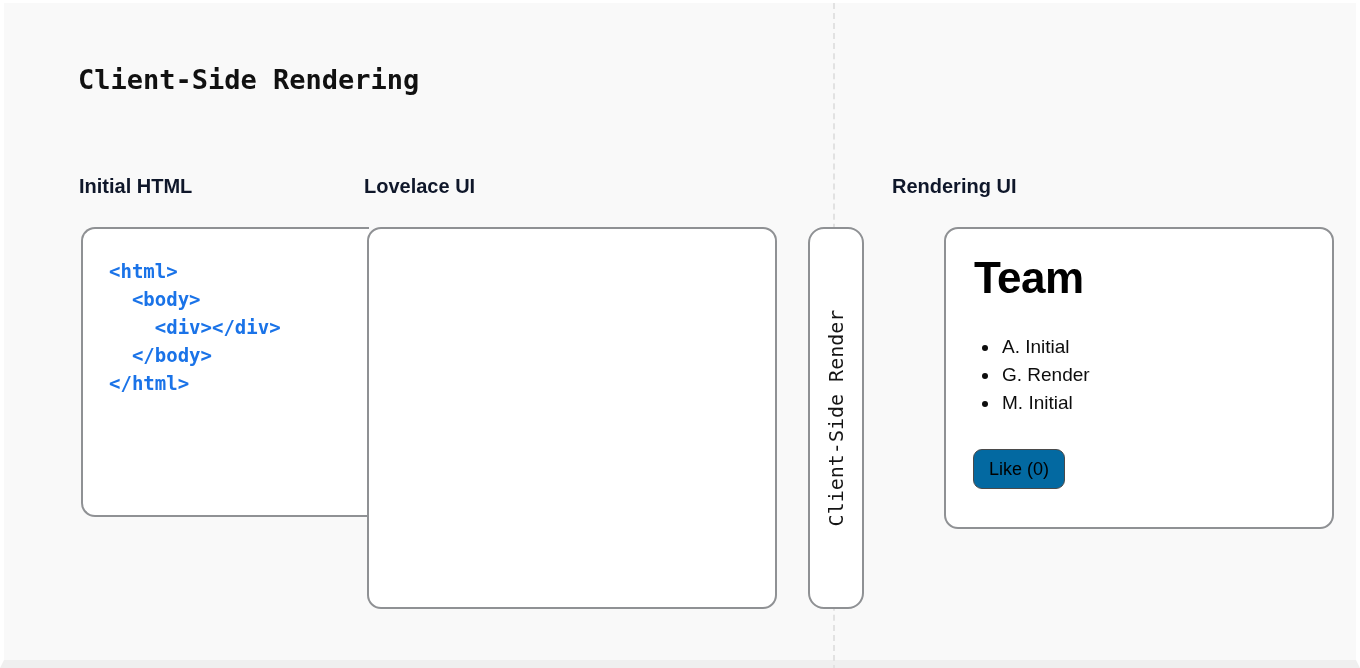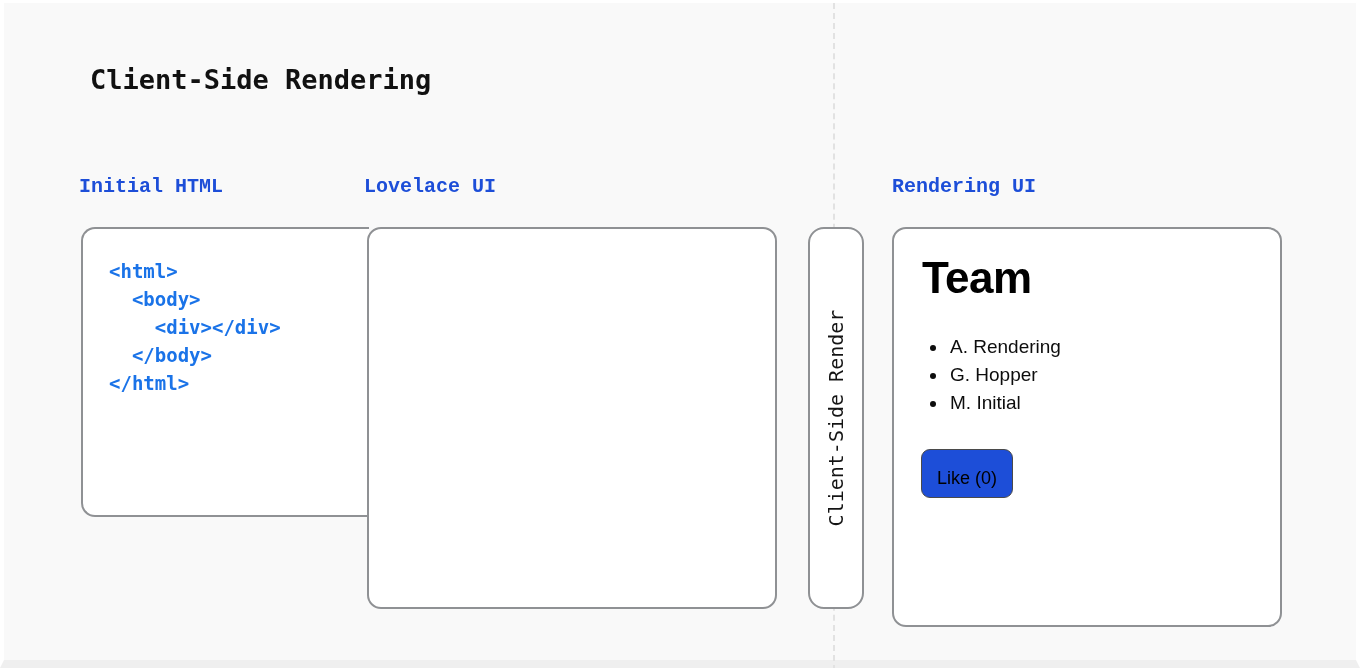--- a/index.html
+++ b/index.html
@@ -32,37 +32,37 @@
     left: 829px;
     top: 0px;
     width: 0px;
     height: 668px;
     border-left: 2px dashed #e2e2e2;
   }
 
   
   .title {
     position: absolute;
-    left: 86px;
+    left: 74px;
     top: 61px;
     font-family: "DejaVu Sans Mono", "Liberation Mono", monospace;
     font-size: 27px;
     font-weight: 700;
     color: #111111;
     letter-spacing: 0px;
     white-space: nowrap;
   }
 
   
   .caption {
     position: absolute;
-    font-family: Liberation Mono, monospace;
+    font-family: Liberation Sans, sans-serif;
     font-size: 20px;
     font-weight: 700;
-    color: #1d4ed8;
+    color: #0f172a;
     white-space: nowrap;
   }
   .cap-html     { left: 75px;  top: 172px; }
   .cap-initial  { left: 360px; top: 172px; }
   .cap-rendered { left: 888px; top: 172px; }
 
   
   .panel {
     position: absolute;
     background: #ffffff;
@@ -89,24 +89,24 @@
 
   .panel-render-strip {
     left: 804px;
     top: 224px;
     width: 56px;
     height: 382px;
     border-radius: 16px;
   }
 
   .panel-rendered-ui {
-    left: 888px;
+    left: 940px;
     top: 224px;
     width: 390px;
-    height: 400px;
+    height: 302px;
     border-radius: 14px;
   }
 
   
   .code {
     position: absolute;
     left: 26px;
     top: 28px;
     margin: 0;
     font-family: "DejaVu Sans Mono", "Liberation Mono", monospace;
@@ -155,22 +155,22 @@
     font-size: 19px;
     line-height: 28px;
     color: #0d0d0d;
   }
   .ru-list li { padding-left: 2px; }
 
   .ru-button {
     position: absolute;
     left: 27px;
     top: 220px;
-    padding: 19px 15px 8px 15px;
-    background: #1d4ed8;
+    padding: 10px 15px 8px 15px;
+    background: #0369a1;
     border: 1.6px solid #4a4a4a;
     border-radius: 9px;
     font-family: "Liberation Sans", sans-serif;
     font-size: 18px;
     color: #000000;
     cursor: pointer;
     line-height: 1.1;
   }
 </style>
 </head>
@@ -198,20 +198,20 @@
     <span></span>
   </div>
 
   <div class="panel panel-render-strip">
     <div class="strip-label">Client-Side Render</div>
   </div>
 
   <div class="panel panel-rendered-ui">
     <h1 class="ru-heading">Team</h1>
     <ul class="ru-list">
-      <li>A. Rendering</li>
-      <li>G. Hopper</li>
+      <li>A. Initial</li>
+      <li>G. Render</li>
       <li>M. Initial</li>
     </ul>
     <button class="ru-button">Like (0)</button>
   </div>
 
 </div>
 
 </body></html>

